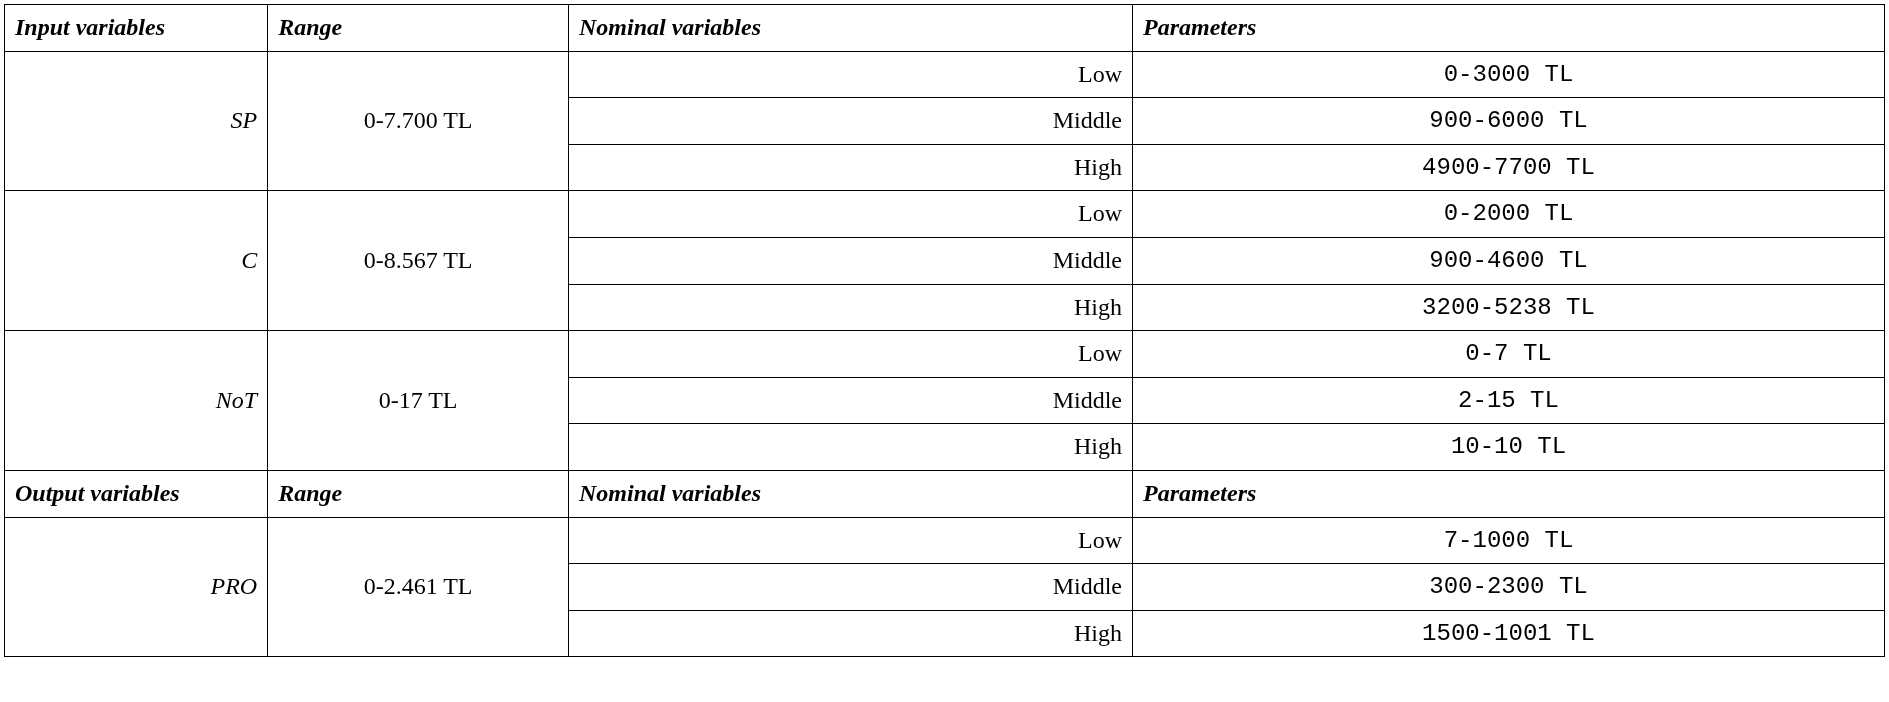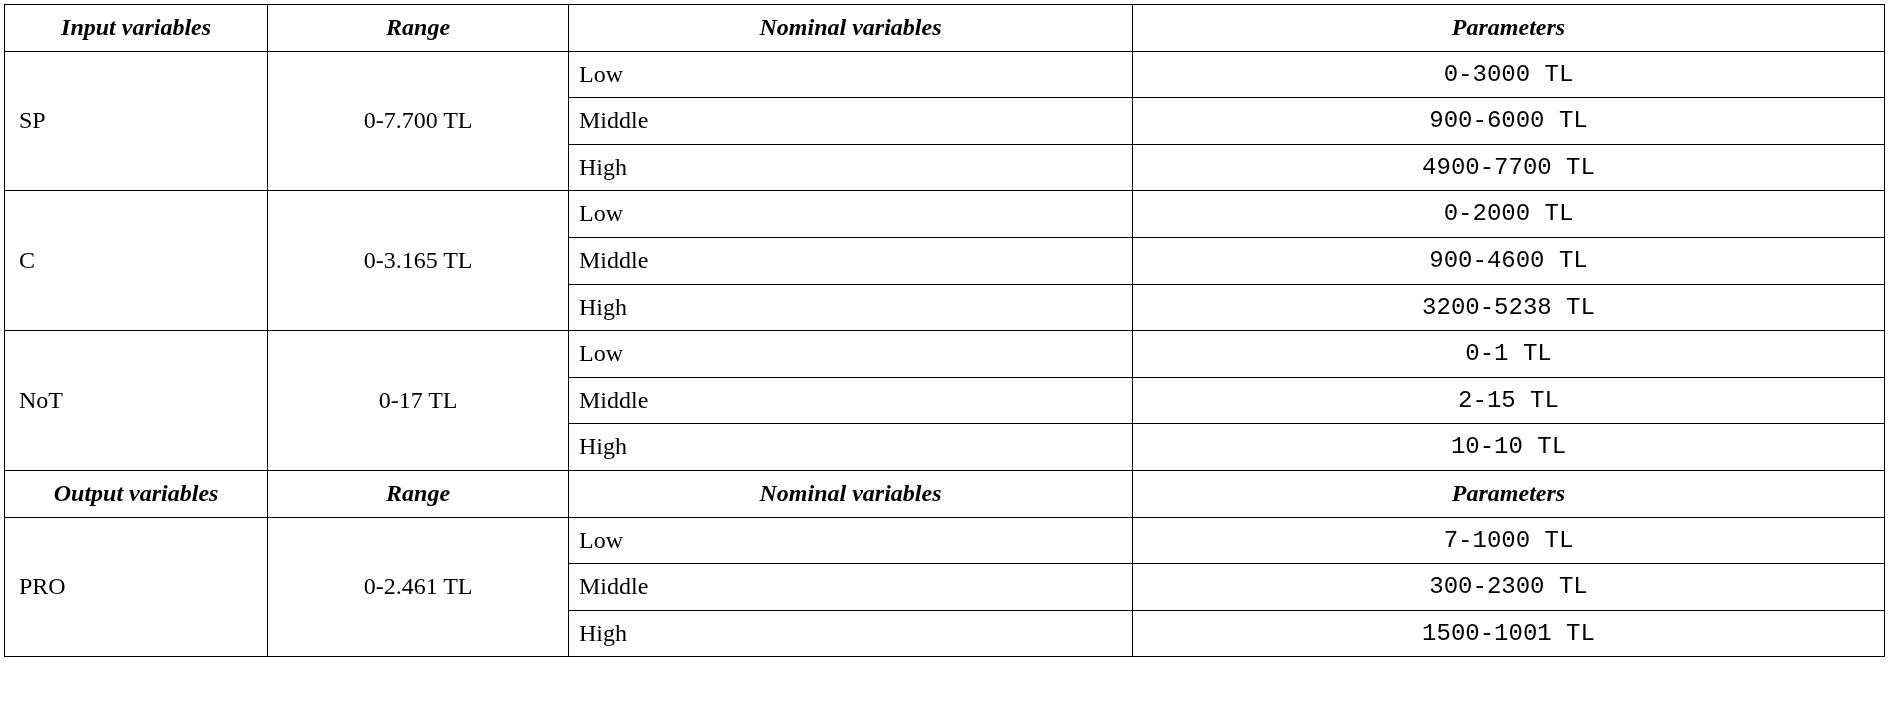--- a/index.html
+++ b/index.html
@@ -20,31 +20,31 @@
     td, th {
       border: 1px solid #000;
       padding: 6px 10px;
       font-size: 24px;
       line-height: 1.4;
       vertical-align: middle;
     }
     .header-cell {
       font-weight: bold;
       font-style: italic;
-      text-align: center;
     }
     .var-cell {
-      text-align: left;
+      font-style: italic;
+      text-align: right;
       padding-left: 14px;
     }
     .range-cell {
       text-align: center;
     }
     .nominal-cell {
-      text-align: left;
+      text-align: right;
     }
     .param-cell {
       text-align: center;
       font-family: Liberation Mono, monospace;
     }
     .col1 { width: 14%; }
     .col2 { width: 16%; }
     .col3 { width: 30%; }
     .col4 { width: 40%; }
   </style>
@@ -77,38 +77,38 @@
       <td class="nominal-cell">Middle</td>
       <td class="param-cell">900-6000 TL</td>
     </tr>
     <tr>
       <td class="nominal-cell">High</td>
       <td class="param-cell">4900-7700 TL</td>
     </tr>
 
     <tr>
       <td rowspan="3" class="var-cell">C</td>
-      <td rowspan="3" class="range-cell">0-3.165 TL</td>
+      <td rowspan="3" class="range-cell">0-8.567 TL</td>
       <td class="nominal-cell">Low</td>
       <td class="param-cell">0-2000 TL</td>
     </tr>
     <tr>
       <td class="nominal-cell">Middle</td>
       <td class="param-cell">900-4600 TL</td>
     </tr>
     <tr>
       <td class="nominal-cell">High</td>
       <td class="param-cell">3200-5238 TL</td>
     </tr>
 
     <tr>
       <td rowspan="3" class="var-cell">NoT</td>
       <td rowspan="3" class="range-cell">0-17 TL</td>
       <td class="nominal-cell">Low</td>
-      <td class="param-cell">0-1 TL</td>
+      <td class="param-cell">0-7 TL</td>
     </tr>
     <tr>
       <td class="nominal-cell">Middle</td>
       <td class="param-cell">2-15 TL</td>
     </tr>
     <tr>
       <td class="nominal-cell">High</td>
       <td class="param-cell">10-10 TL</td>
     </tr>
 

